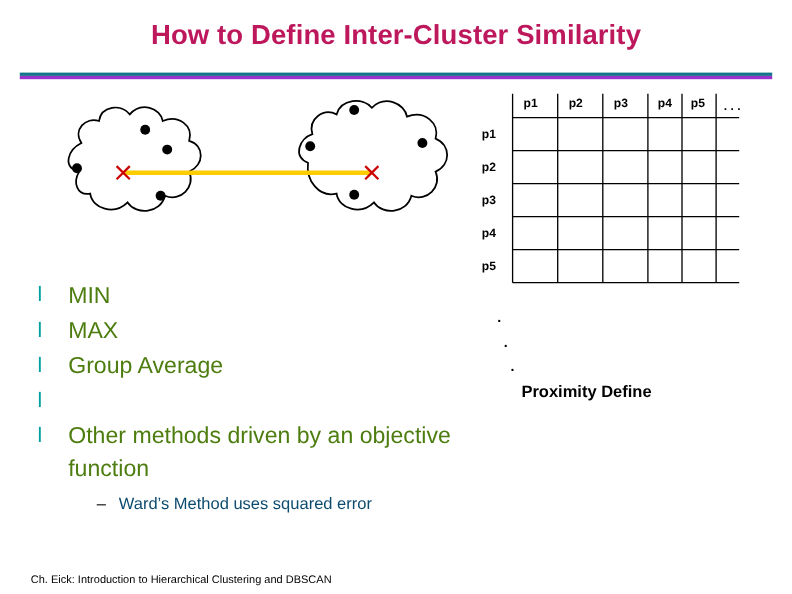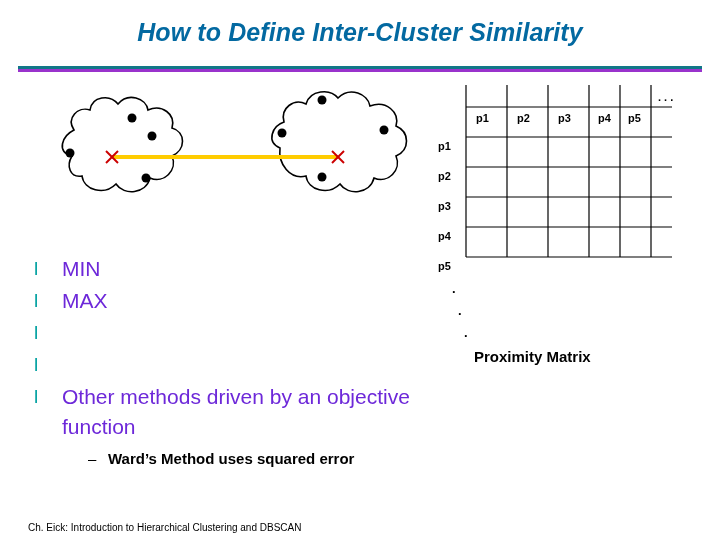--- a/index.html
+++ b/index.html
@@ -17,23 +17,22 @@
 
   
   .slide-title {
     position: absolute;
     left: 0;
     top: 18px;
     width: 720px;
     text-align: center;
     font-size: 25px;
     font-weight: bold;
-    color: #0369a1;
+    color: #be185d;
     letter-spacing: 0.1px;
-    font-style: italic;
   }
 
   
   .rule-teal {
     position: absolute;
     left: 18px;
     top: 66px;
     width: 684px;
     height: 3px;
     background: #117788;
@@ -65,21 +64,20 @@
     width: 240px;
     height: 185px;
   }
   .matrix svg { display: block; }
   .mx-label {
     position: absolute;
     font-size: 11px;
     font-weight: bold;
     color: #000000;
     white-space: nowrap;
-    margin-top: 24px;
   }
   .mx-dots {
     position: absolute;
     font-size: 11px;
     font-weight: bold;
     color: #000000;
     white-space: nowrap;
   }
 
   
@@ -100,43 +98,42 @@
     color: #00a0a0;
     font-size: 19px;
     line-height: 30px;
     text-align: left;
     padding-left: 6px;
     box-sizing: border-box;
   }
   .bullet-text {
     font-size: 21px;
     line-height: 30px;
-    color: #6d28d9;
+    color: #4d7c0f;
   }
   .bullet-text.red { color: #cc3300; }
 
   .subbullet {
     position: absolute;
     left: 88px;
     top: 448px;
     display: flex;
     align-items: flex-start;
   }
   .sub-dash {
     width: 20px;
     flex: 0 0 20px;
     font-size: 15px;
     line-height: 22px;
     color: #000000;
   }
   .sub-text {
     font-size: 15px;
     line-height: 22px;
-    color: #000000;
-    font-weight: bold;
+    color: #0c4a6e;
   }
 
   
   .vdots {
     position: absolute;
     left: 452px;
     top: 278px;
     font-size: 13px;
     font-weight: bold;
     line-height: 22px;
@@ -240,33 +237,34 @@
   <div class="mx-label" style="left:4px; top:121px;">p4</div>
   <div class="mx-label" style="left:4px; top:151px;">p5</div>
 </div>
 
 <div class="vdots">
   <div>.</div>
   <div>.</div>
   <div>.</div>
 </div>
 
-<div class="proximity-caption">Proximity Matrix</div>
+<div class="proximity-caption">Proximity Define</div>
 
 <div class="bullets">
   <div class="bullet-row">
     <div class="bullet-marker">l</div>
     <div class="bullet-text">MIN</div>
   </div>
   <div class="bullet-row">
     <div class="bullet-marker">l</div>
     <div class="bullet-text">MAX</div>
   </div>
   <div class="bullet-row">
     <div class="bullet-marker">l</div>
+    <div class="bullet-text">Group Average</div>
   </div>
   <div class="bullet-row">
     <div class="bullet-marker">l</div>
   </div>
   <div class="bullet-row">
     <div class="bullet-marker">l</div>
     <div class="bullet-text">Other methods driven by an objective function</div>
   </div>
 </div>
 

